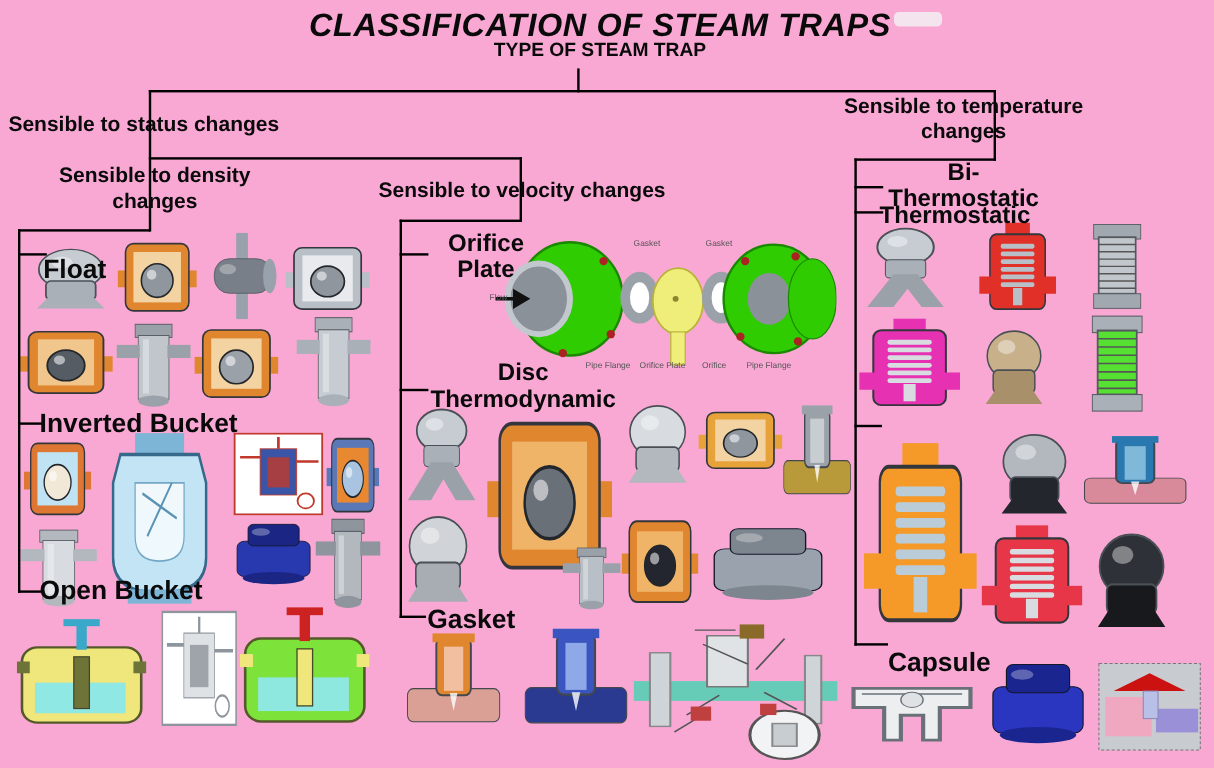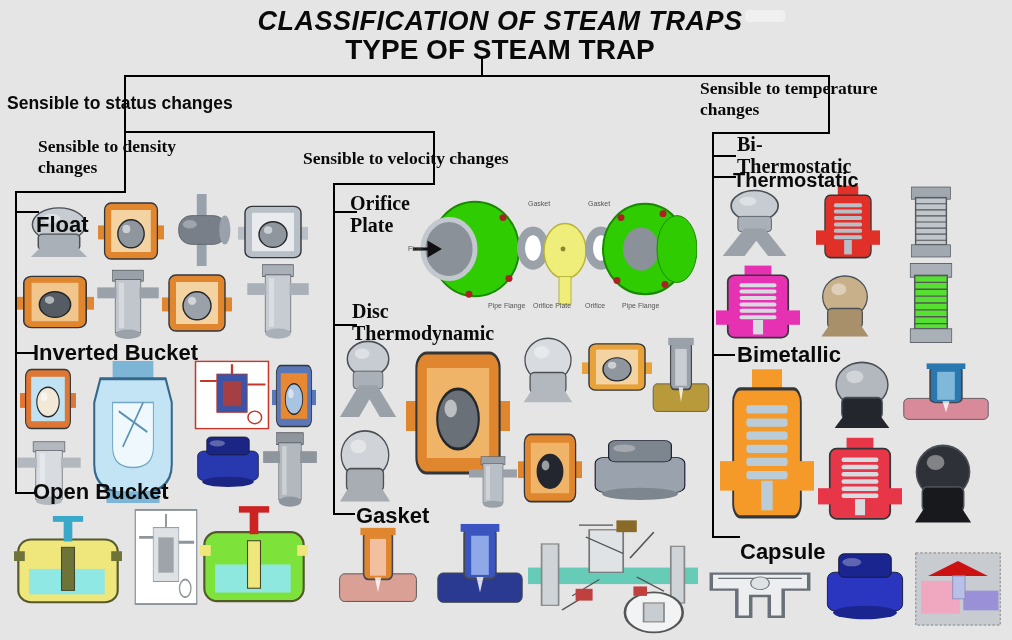--- a/index.html
+++ b/index.html
@@ -1,28 +1,28 @@
 <!DOCTYPE html>
 <html><head>
 <meta charset="utf-8">
 <style>
   html,body{margin:0;padding:0;background:#888;}
-  #canvas{position:relative;width:1012px;height:640px;background:#e5e5e5;overflow:hidden;
+  #canvas{position:relative;width:1012px;height:640px;background:#f9a8d4;overflow:hidden;
           font-family:"Liberation Sans",sans-serif;color:#0a0a0a;}
   .abs{position:absolute;}
   .ln{position:absolute;background:#000;}
   .lbl{position:absolute;font-weight:bold;color:#0a0a0a;}
   .pre{white-space:pre-line;}
   .t-title{top:6px;left:180px;width:640px;text-align:center;font-size:27px;font-weight:bold;
            font-style:italic;letter-spacing:.5px;}
-  .t-sub{top:34px;left:180px;width:640px;text-align:center;font-size:28px;font-weight:bold;}
+  .t-sub{top:34px;left:180px;width:640px;text-align:center;font-size:16px;font-weight:bold;}
   .cat{font-size:17.5px;line-height:1.22;}
   .sec{font-size:22px;}
   .sub{font-size:20px;line-height:1.08;}
-  .ctr{text-align:left;font-family:Liberation Serif, serif;}
+  .ctr{text-align:center;}
   .fig{position:absolute;}
   .fig svg{display:block;width:100%;height:100%;}
   .tiny{position:absolute;font-size:7px;color:#555;white-space:nowrap;}
   .wm{position:absolute;left:745px;top:10px;width:40px;height:12px;background:#f2f2f4;
       border-radius:4px;opacity:.8;}
 </style>
 </head>
 <body>
 
 <div id="canvas">
@@ -510,21 +510,20 @@
   <div class="lbl sec" style="left:33px;top:479px;">Open Bucket</div>
   <div class="lbl sec" style="left:33px;top:340px;">Inverted Bucket</div>
   <div class="lbl sub pre ctr" style="left:350px;top:193px;width:110px;">Orifice
 Plate</div>
   <div class="lbl sub pre ctr" style="left:352px;top:301px;width:168px;">Disc
 Thermodynamic</div>
   <div class="lbl sec" style="left:356px;top:503px;">Gasket</div>
   <div class="lbl sub pre ctr" style="left:737px;top:134px;width:132px;">Bi-
 Thermostatic</div>
   <div class="lbl sub" style="left:733px;top:170px;">Thermostatic</div>
-  <div class="lbl sec" style="left:737px;top:342px;">Bimetallic</div>
   <div class="lbl sec" style="left:740px;top:539px;">Capsule</div>
 
   <span class="tiny" style="left:408px;top:245px;">Flow</span>
   <span class="tiny" style="left:528px;top:200px;">Gasket</span>
   <span class="tiny" style="left:588px;top:200px;">Gasket</span>
   <span class="tiny" style="left:488px;top:302px;">Pipe Flange</span>
   <span class="tiny" style="left:533px;top:302px;">Orifice Plate</span>
   <span class="tiny" style="left:585px;top:302px;">Orifice</span>
   <span class="tiny" style="left:622px;top:302px;">Pipe Flange</span>
 </div>

